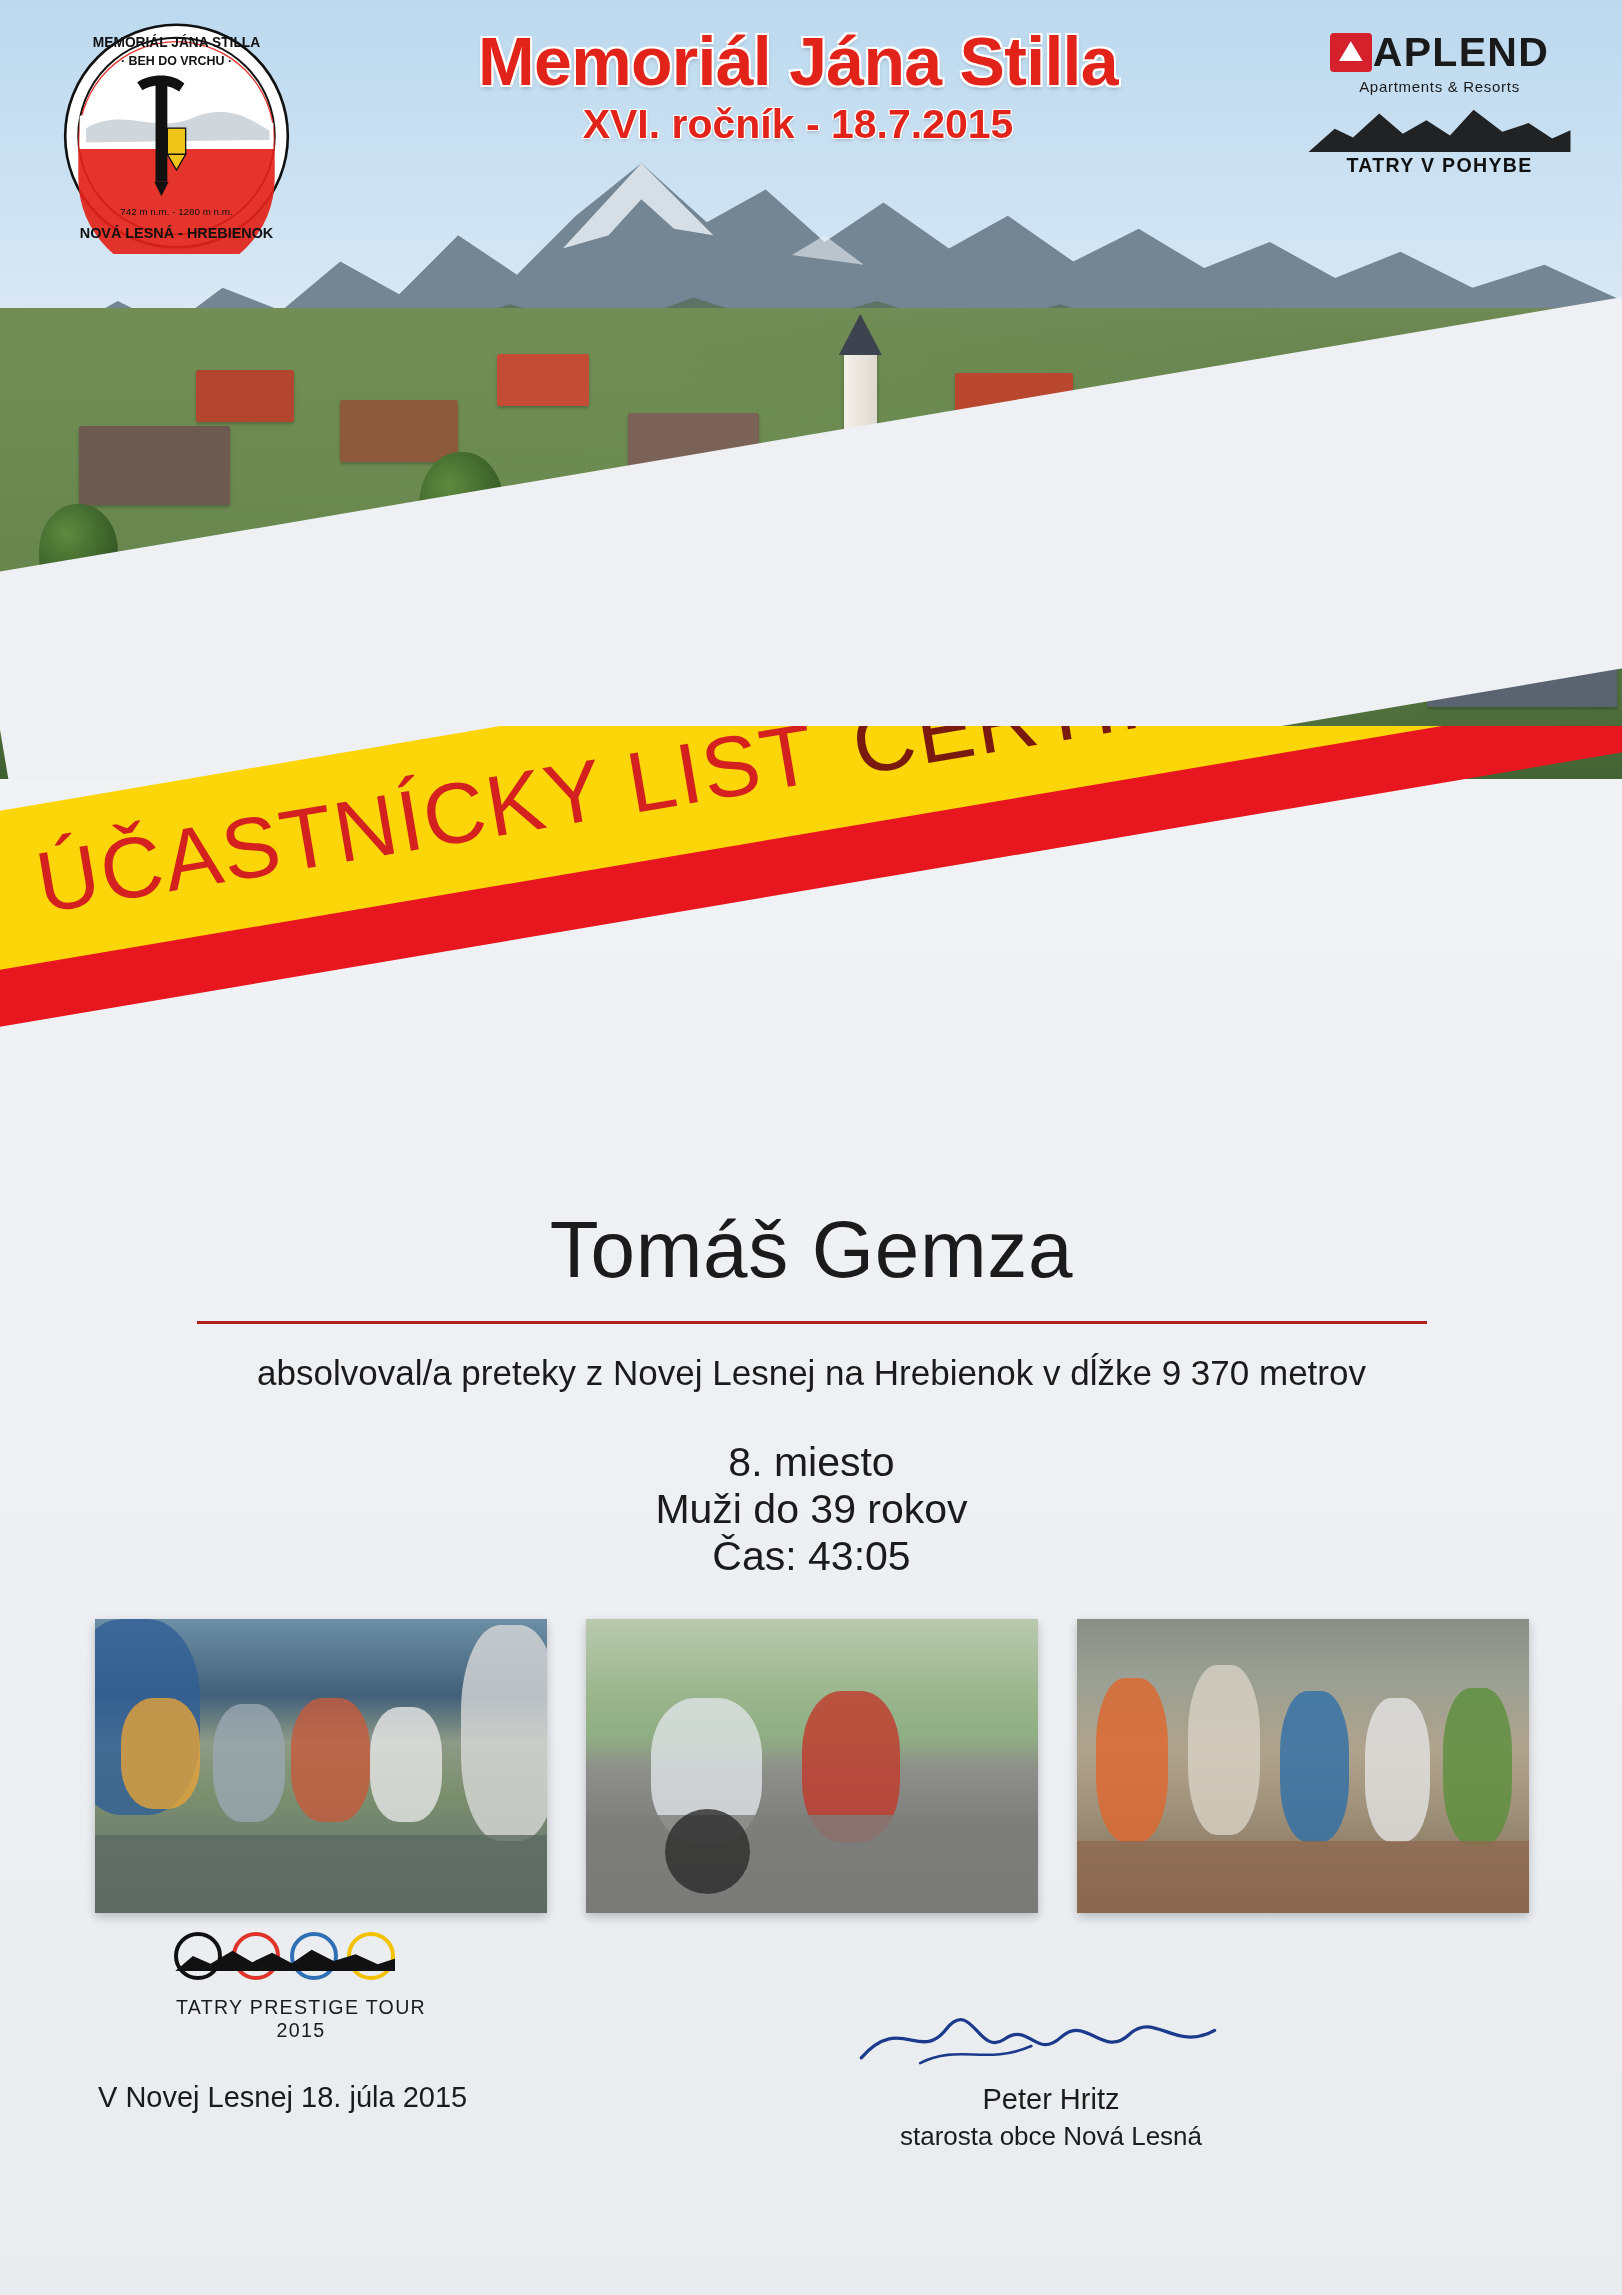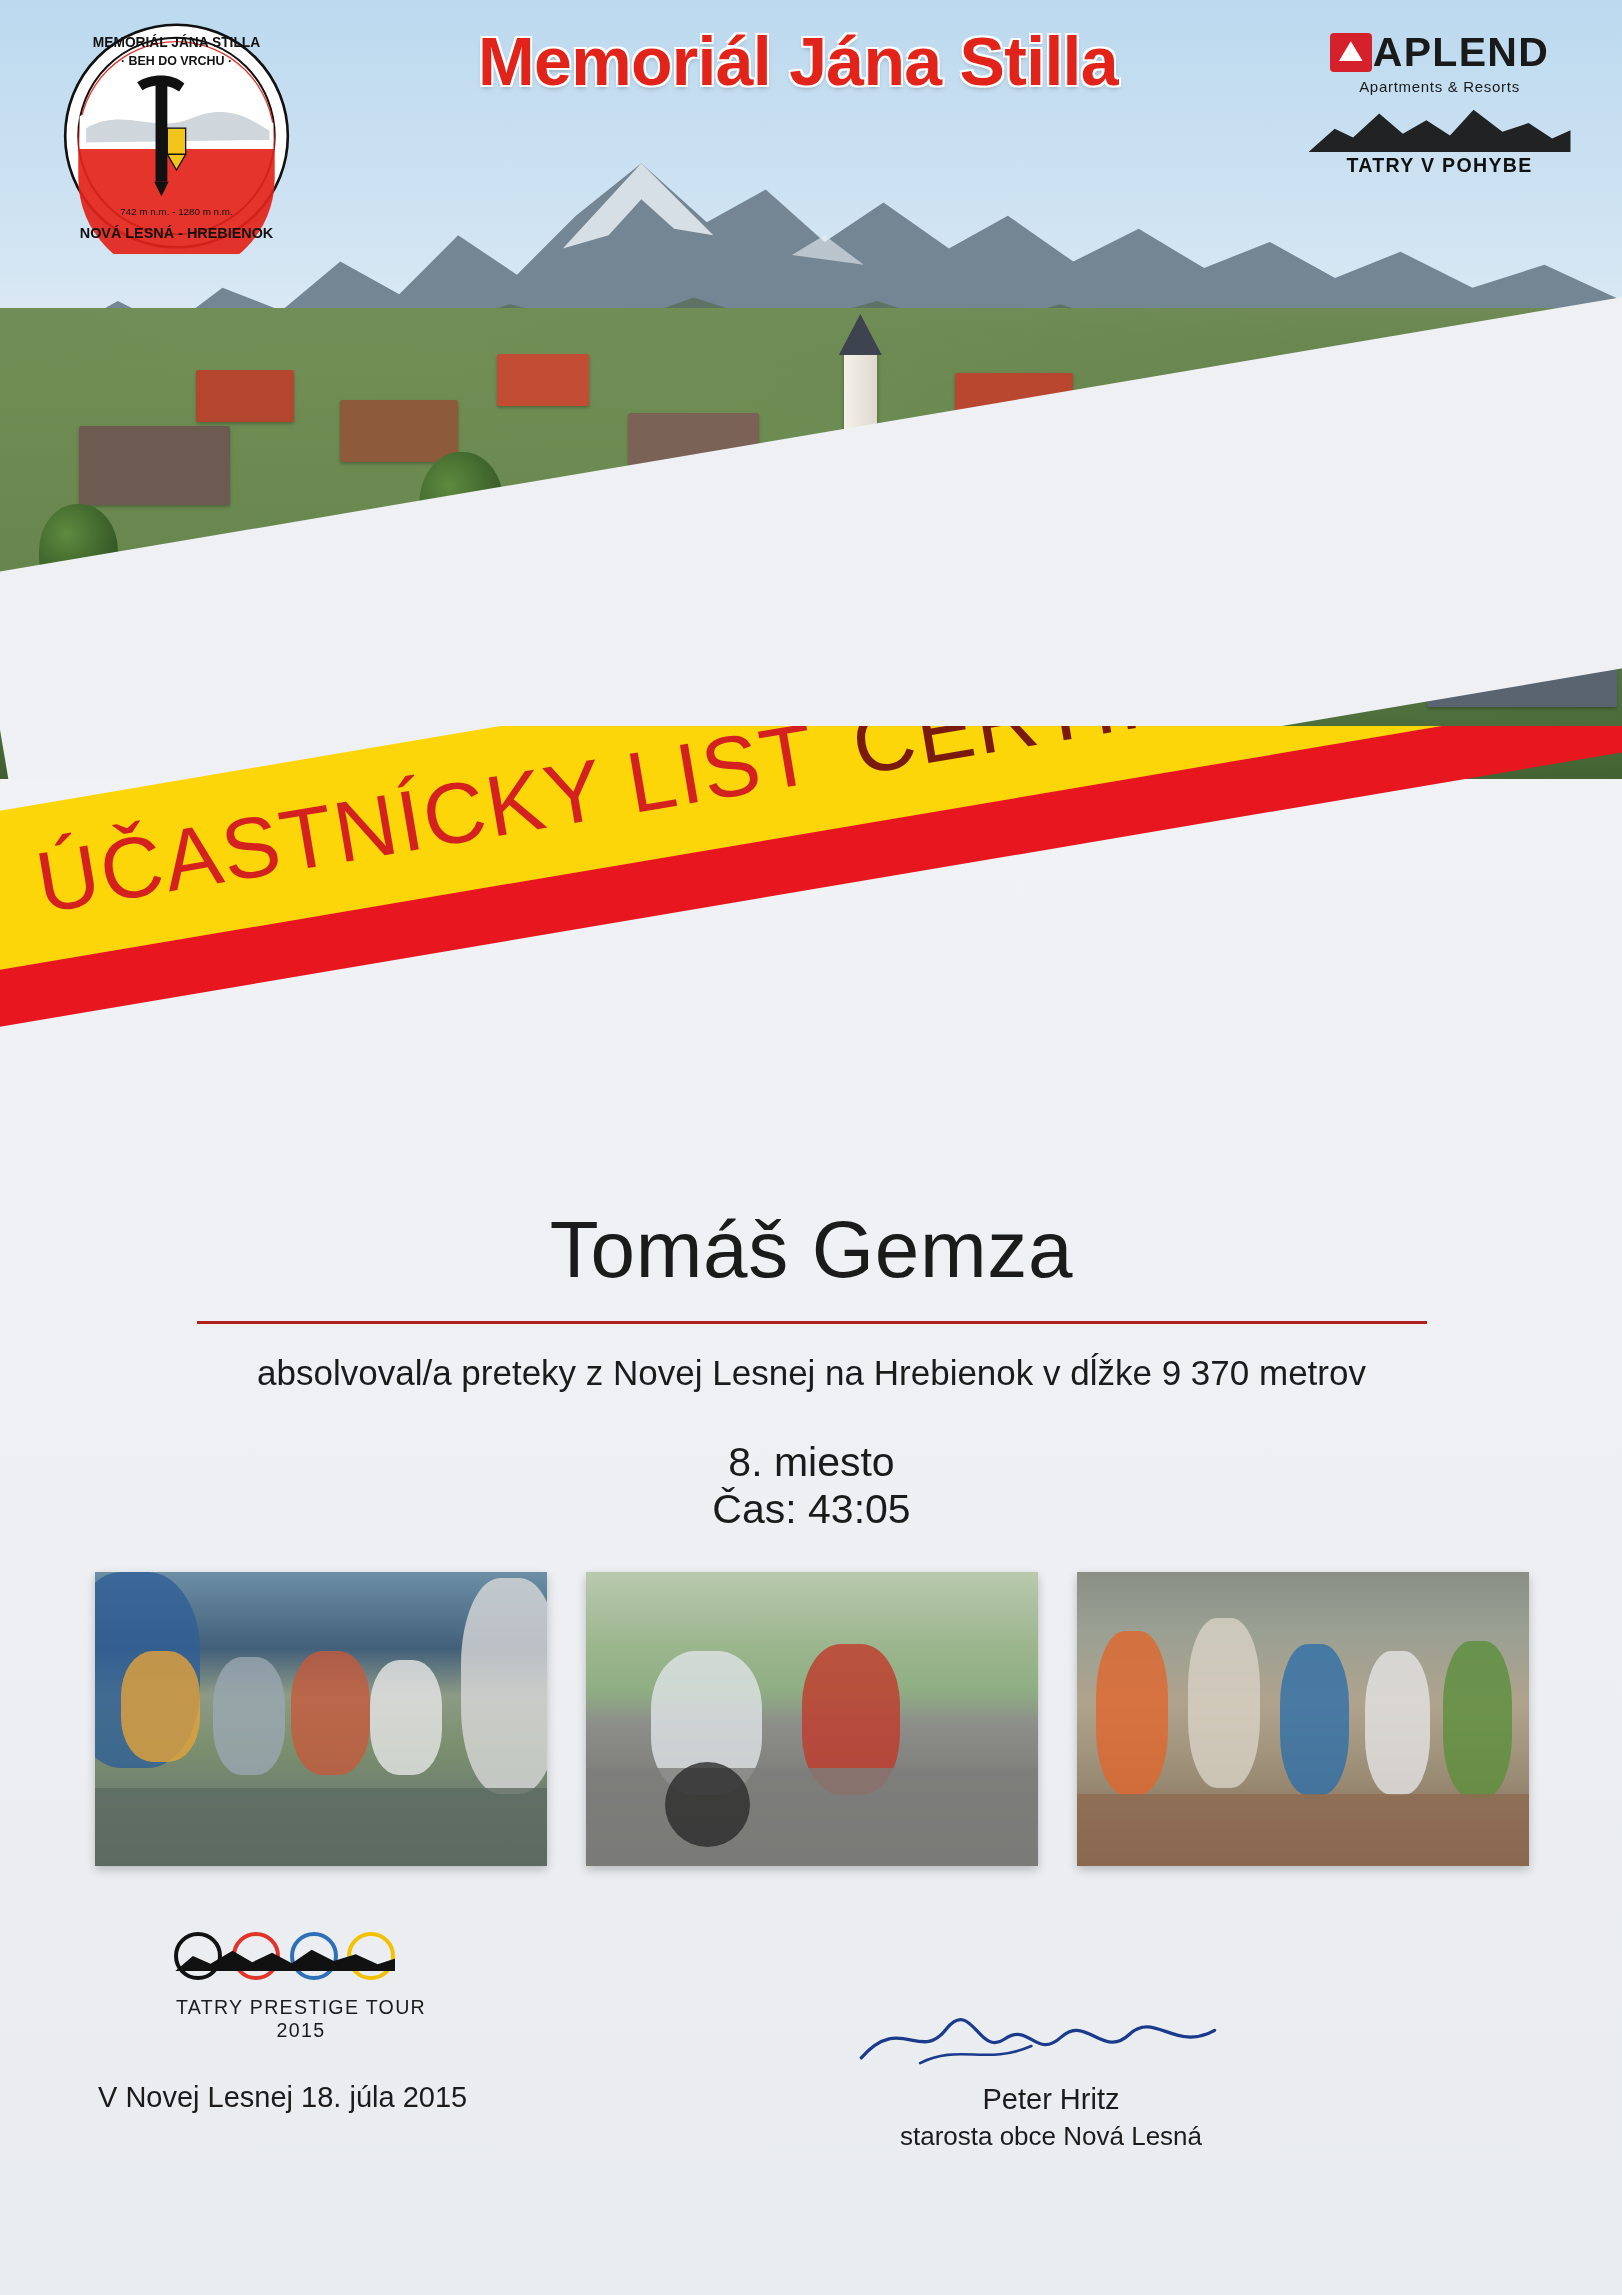--- a/index.html
+++ b/index.html
@@ -482,20 +482,21 @@
       <path d="M196,208 L224,208 L210,232 Z" fill="#f0c419" stroke="#111" stroke-width="2"></path>
       <text x="210" y="44" font-family="Liberation Sans, sans-serif" font-size="21" font-weight="bold" fill="#111" text-anchor="middle">MEMORIÁL JÁNA STILLA</text>
       <text x="210" y="72" font-family="Liberation Sans, sans-serif" font-size="19" font-weight="bold" fill="#111" text-anchor="middle">· BEH DO VRCHU ·</text>
       <text x="210" y="300" font-family="Liberation Sans, sans-serif" font-size="15" fill="#111" text-anchor="middle">742 m n.m. - 1280 m n.m.</text>
       <text x="210" y="336" font-family="Liberation Sans, sans-serif" font-size="22" font-weight="bold" fill="#111" text-anchor="middle">NOVÁ LESNÁ - HREBIENOK</text>
     </svg>
   </div>
 
   <div class="title-block">
     <div class="title-main">Memoriál Jána Stilla</div>
+    <div class="title-sub">XVI. ročník - 18.7.2015</div>
   </div>
 
   <div class="sponsor">
     <div class="aplend-row">
       <div class="aplend-mark"></div>
       <div>
         <div class="aplend-word">APLEND</div>
       </div>
     </div>
     <div class="aplend-tag">Apartments &amp; Resorts</div>
@@ -514,20 +515,21 @@
     </div>
   </div>
 
   <div class="body-area">
     <div class="runner-name">Tomáš Gemza</div>
     <div class="rule"></div>
     <div class="desc">absolvoval/a preteky z Novej Lesnej na Hrebienok v dĺžke 9 370 metrov</div>
 
     <div class="results">
       <div class="cell">8. miesto</div>
+      <div class="cell">Muži do 39 rokov</div>
       <div class="cell">Čas: 43:05</div>
     </div>
 
     <div class="photos">
       <div class="photo p1">
         <div class="blob" style="left:-26px; top:0; width:131px; height:196px; background:#2f5f96;"></div>
         <div class="blob" style="left:366px; top:6.5px; width:98px; height:216px; background:#d8d8d8;"></div>
         <div class="blob" style="left:26px;  top:79px; width:79px; height:111px; background:#e4a23a;"></div>
         <div class="blob" style="left:118px; top:85px; width:72px; height:118px; background:#9aa7b2;"></div>
         <div class="blob" style="left:196px; top:79px; width:79px; height:124px; background:#c65a3c;"></div>

